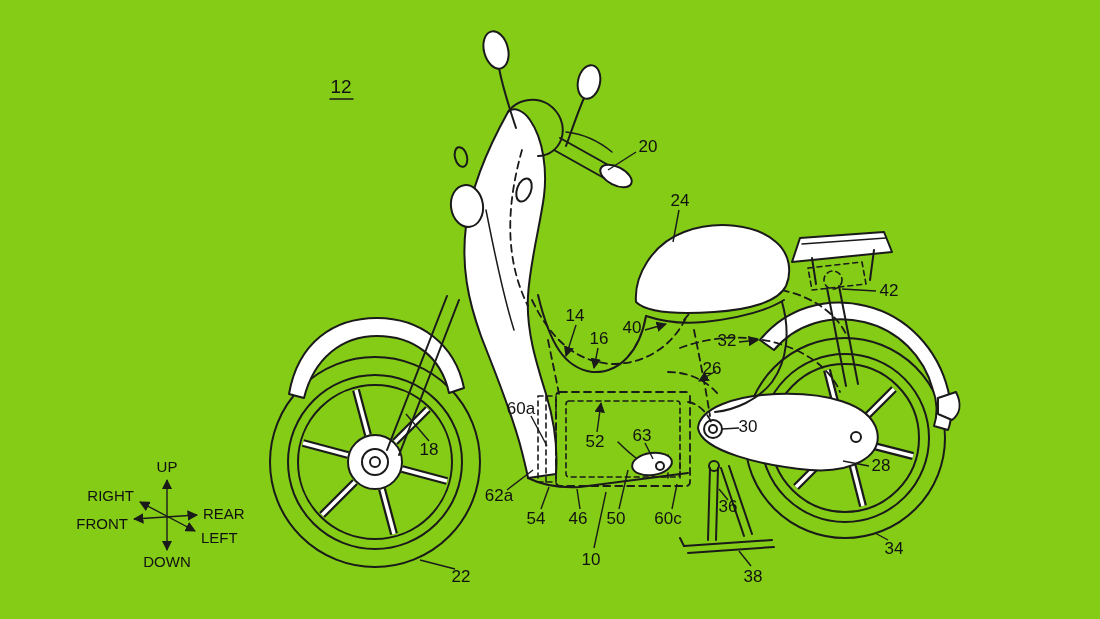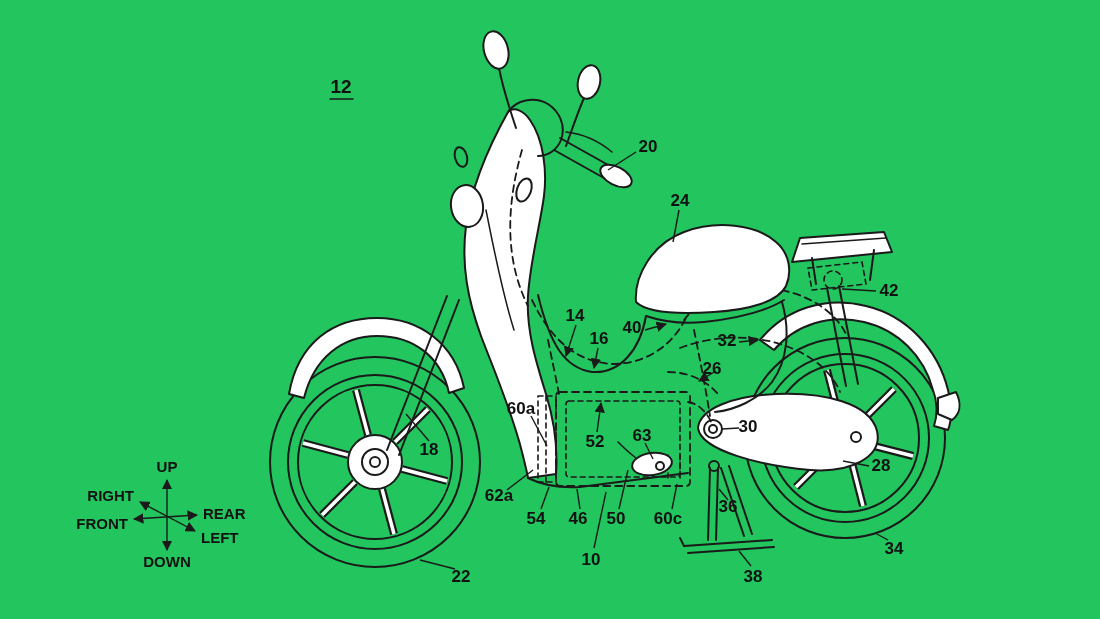--- a/index.html
+++ b/index.html
@@ -1,22 +1,21 @@
 <!DOCTYPE html>
 <html><head>
 <meta charset="utf-8">
 <style>
   html, body { margin: 0; padding: 0; background: #ffffff; }
   .sheet {
     position: relative;
     width: 1100px; height: 619px;
-    background: #22c55e;
+    background: #84cc16;
     overflow: hidden;
     font-family: "Liberation Sans", sans-serif;
-    font-weight: bold;
   }
   svg { display: block; }
   .ink   { stroke: #1a1a1a; fill: none; stroke-width: 2; stroke-linecap: round; stroke-linejoin: round; }
   .thin  { stroke-width: 1.5; }
   .fillw { fill: #ffffff; }
   .dash  { stroke-dasharray: 7 5; stroke-width: 1.8; }
   .dash2 { stroke-dasharray: 5 4; stroke-width: 1.6; }
   .leader { stroke: #1a1a1a; stroke-width: 1.4; fill: none; }
   .spoke  { stroke: #1a1a1a; stroke-width: 8; }
   .spoke-core { stroke: #ffffff; stroke-width: 3.5; }

